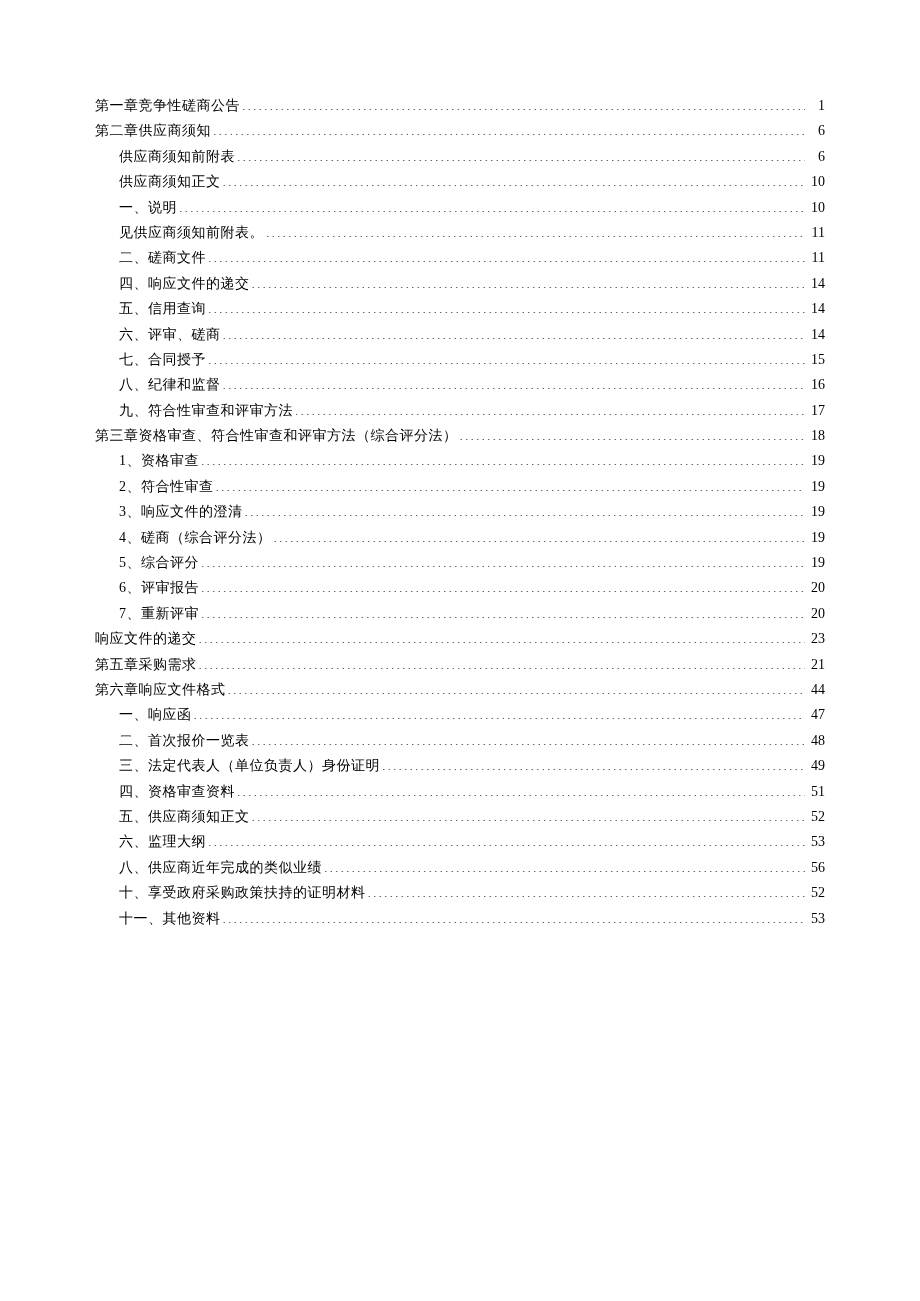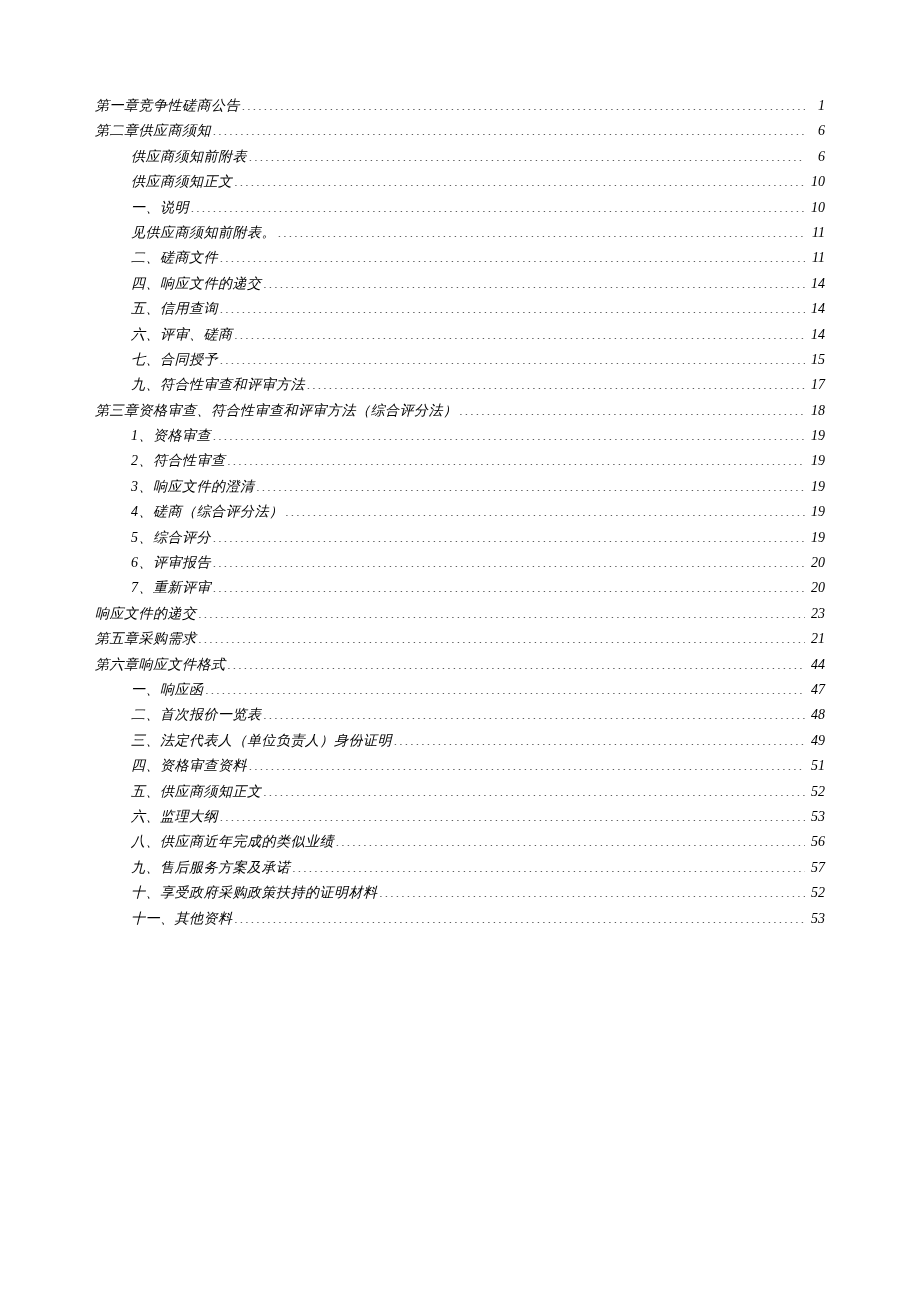--- a/index.html
+++ b/index.html
@@ -11,34 +11,33 @@
       background: #ffffff;
       font-family: "SimSun", "宋体", serif;
       font-size: 14px;
       color: #000000;
       width: 920px;
       height: 1301px;
       padding: 95px 95px 0 95px;
     }
     .toc-container {
       width: 100%;
-      font-style: italic;
     }
     .toc-entry {
       display: flex;
       align-items: baseline;
       line-height: 1.6;
       margin-bottom: 3px;
       white-space: nowrap;
     }
     .toc-entry.level-0 {
       margin-left: 0;
     }
     .toc-entry.level-1 {
-      margin-left: 36px;
+      margin-left: 24px;
     }
     .toc-title {
       flex-shrink: 0;
       letter-spacing: 0.5px;
     }
     .toc-leader {
       flex: 1;
       overflow: hidden;
       min-width: 10px;
       position: relative;
@@ -113,20 +112,25 @@
       <span class="toc-title">六、评审、磋商</span>
       <span class="toc-leader"></span>
       <span class="toc-page">14</span>
     </div>
     <div class="toc-entry level-1">
       <span class="toc-title">七、合同授予</span>
       <span class="toc-leader"></span>
       <span class="toc-page">15</span>
     </div>
     <div class="toc-entry level-1">
+      <span class="toc-title">八、纪律和监督</span>
+      <span class="toc-leader"></span>
+      <span class="toc-page">16</span>
+    </div>
+    <div class="toc-entry level-1">
       <span class="toc-title">九、符合性审查和评审方法</span>
       <span class="toc-leader"></span>
       <span class="toc-page">17</span>
     </div>
     <div class="toc-entry level-0">
       <span class="toc-title">第三章资格审查、符合性审查和评审方法（综合评分法）</span>
       <span class="toc-leader"></span>
       <span class="toc-page">18</span>
     </div>
     <div class="toc-entry level-1">
@@ -206,25 +210,20 @@
     </div>
     <div class="toc-entry level-1">
       <span class="toc-title">六、监理大纲</span>
       <span class="toc-leader"></span>
       <span class="toc-page">53</span>
     </div>
     <div class="toc-entry level-1">
       <span class="toc-title">八、供应商近年完成的类似业绩</span>
       <span class="toc-leader"></span>
       <span class="toc-page">56</span>
-    </div>
-    <div class="toc-entry level-1">
-      <span class="toc-title">九、售后服务方案及承诺</span>
-      <span class="toc-leader"></span>
-      <span class="toc-page">57</span>
     </div>
     <div class="toc-entry level-1">
       <span class="toc-title">十、享受政府采购政策扶持的证明材料</span>
       <span class="toc-leader"></span>
       <span class="toc-page">52</span>
     </div>
     <div class="toc-entry level-1">
       <span class="toc-title">十一、其他资料</span>
       <span class="toc-leader"></span>
       <span class="toc-page">53</span>

